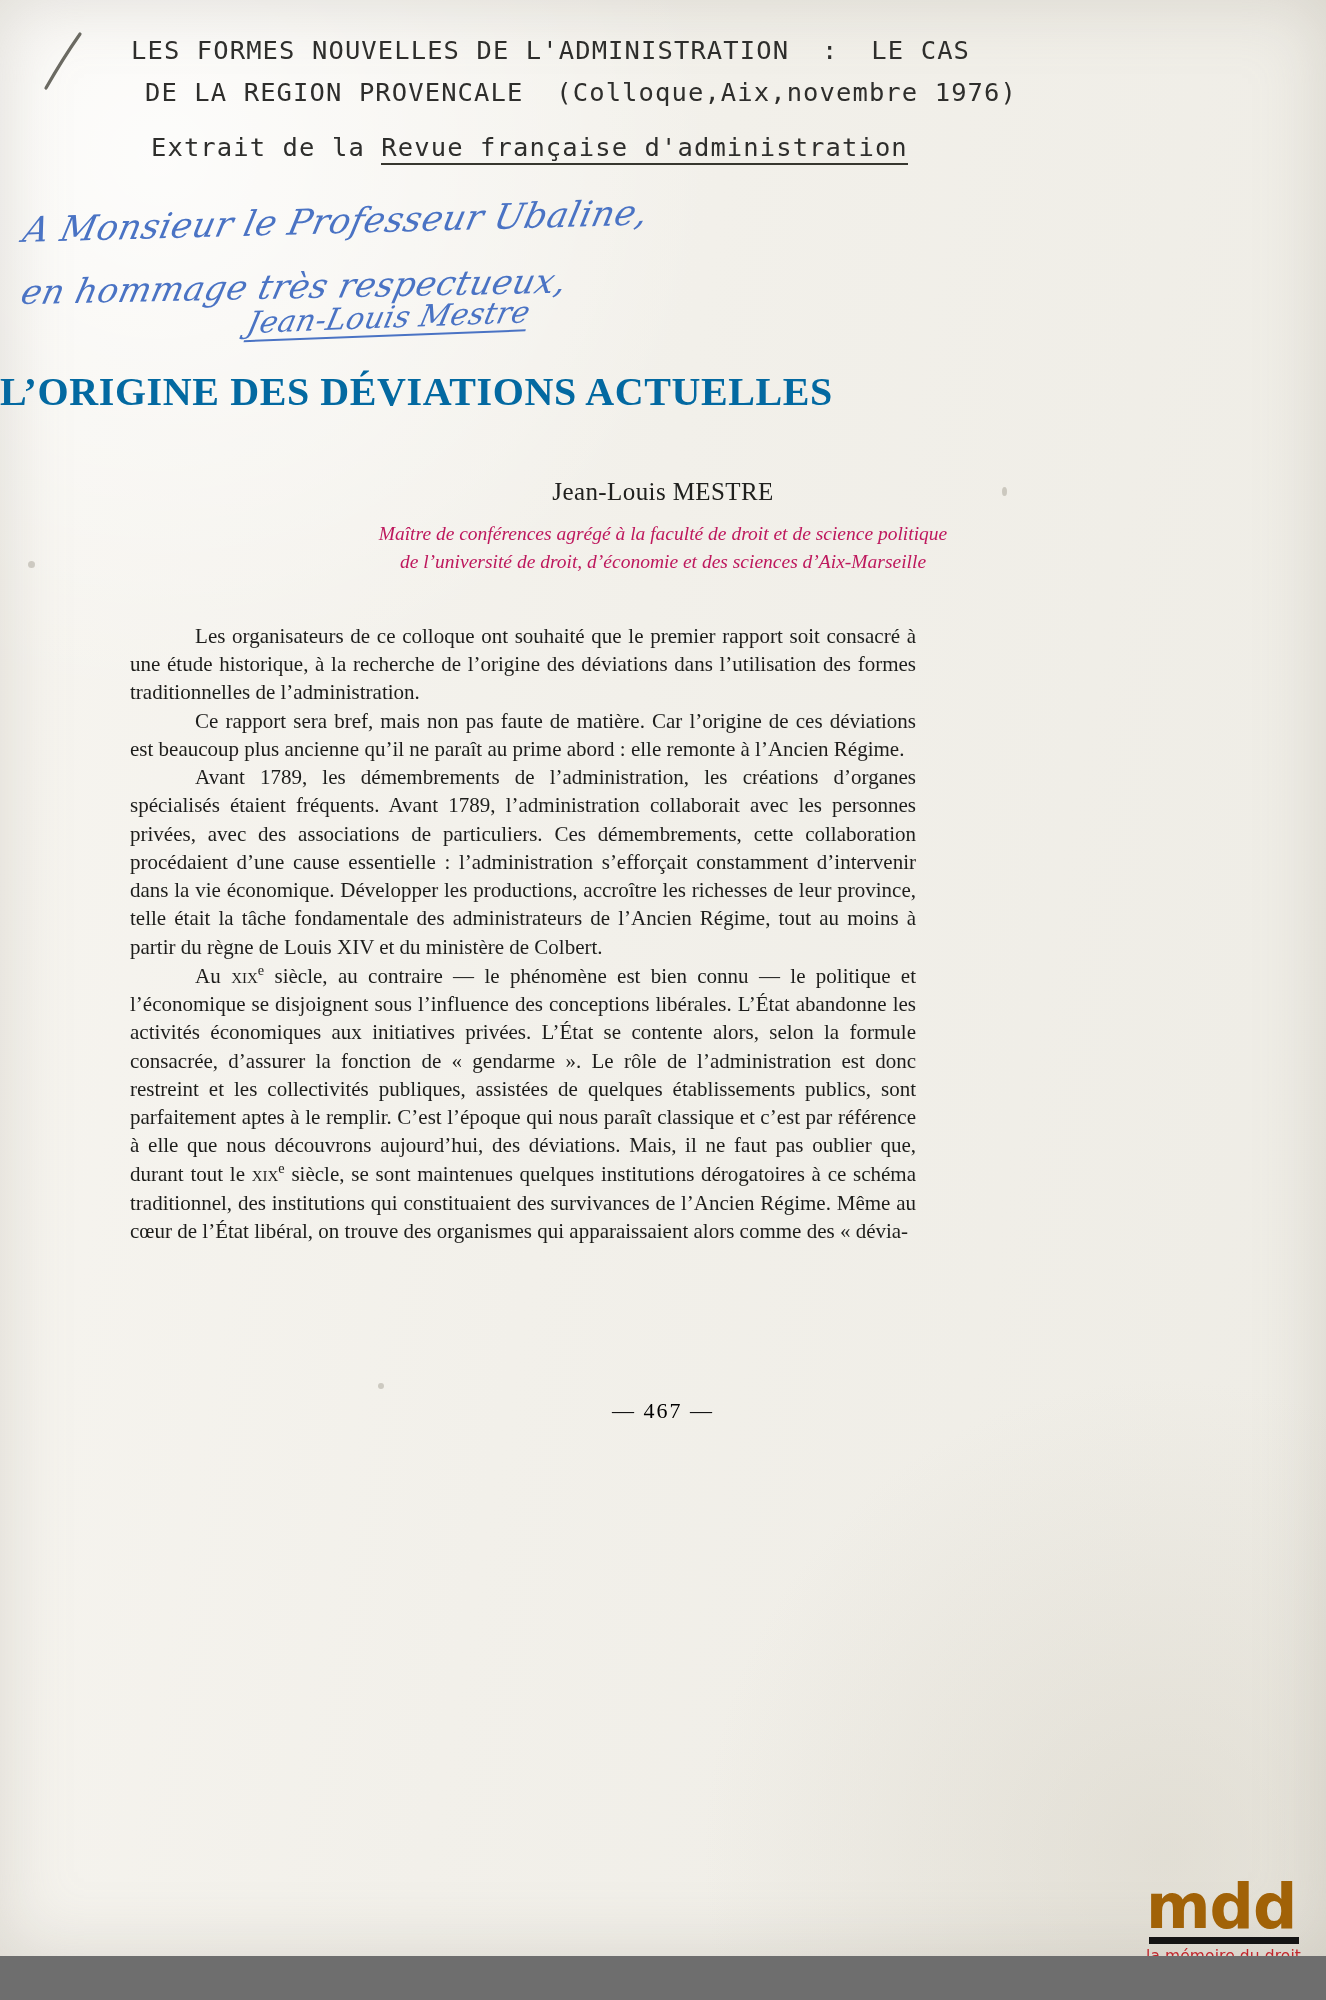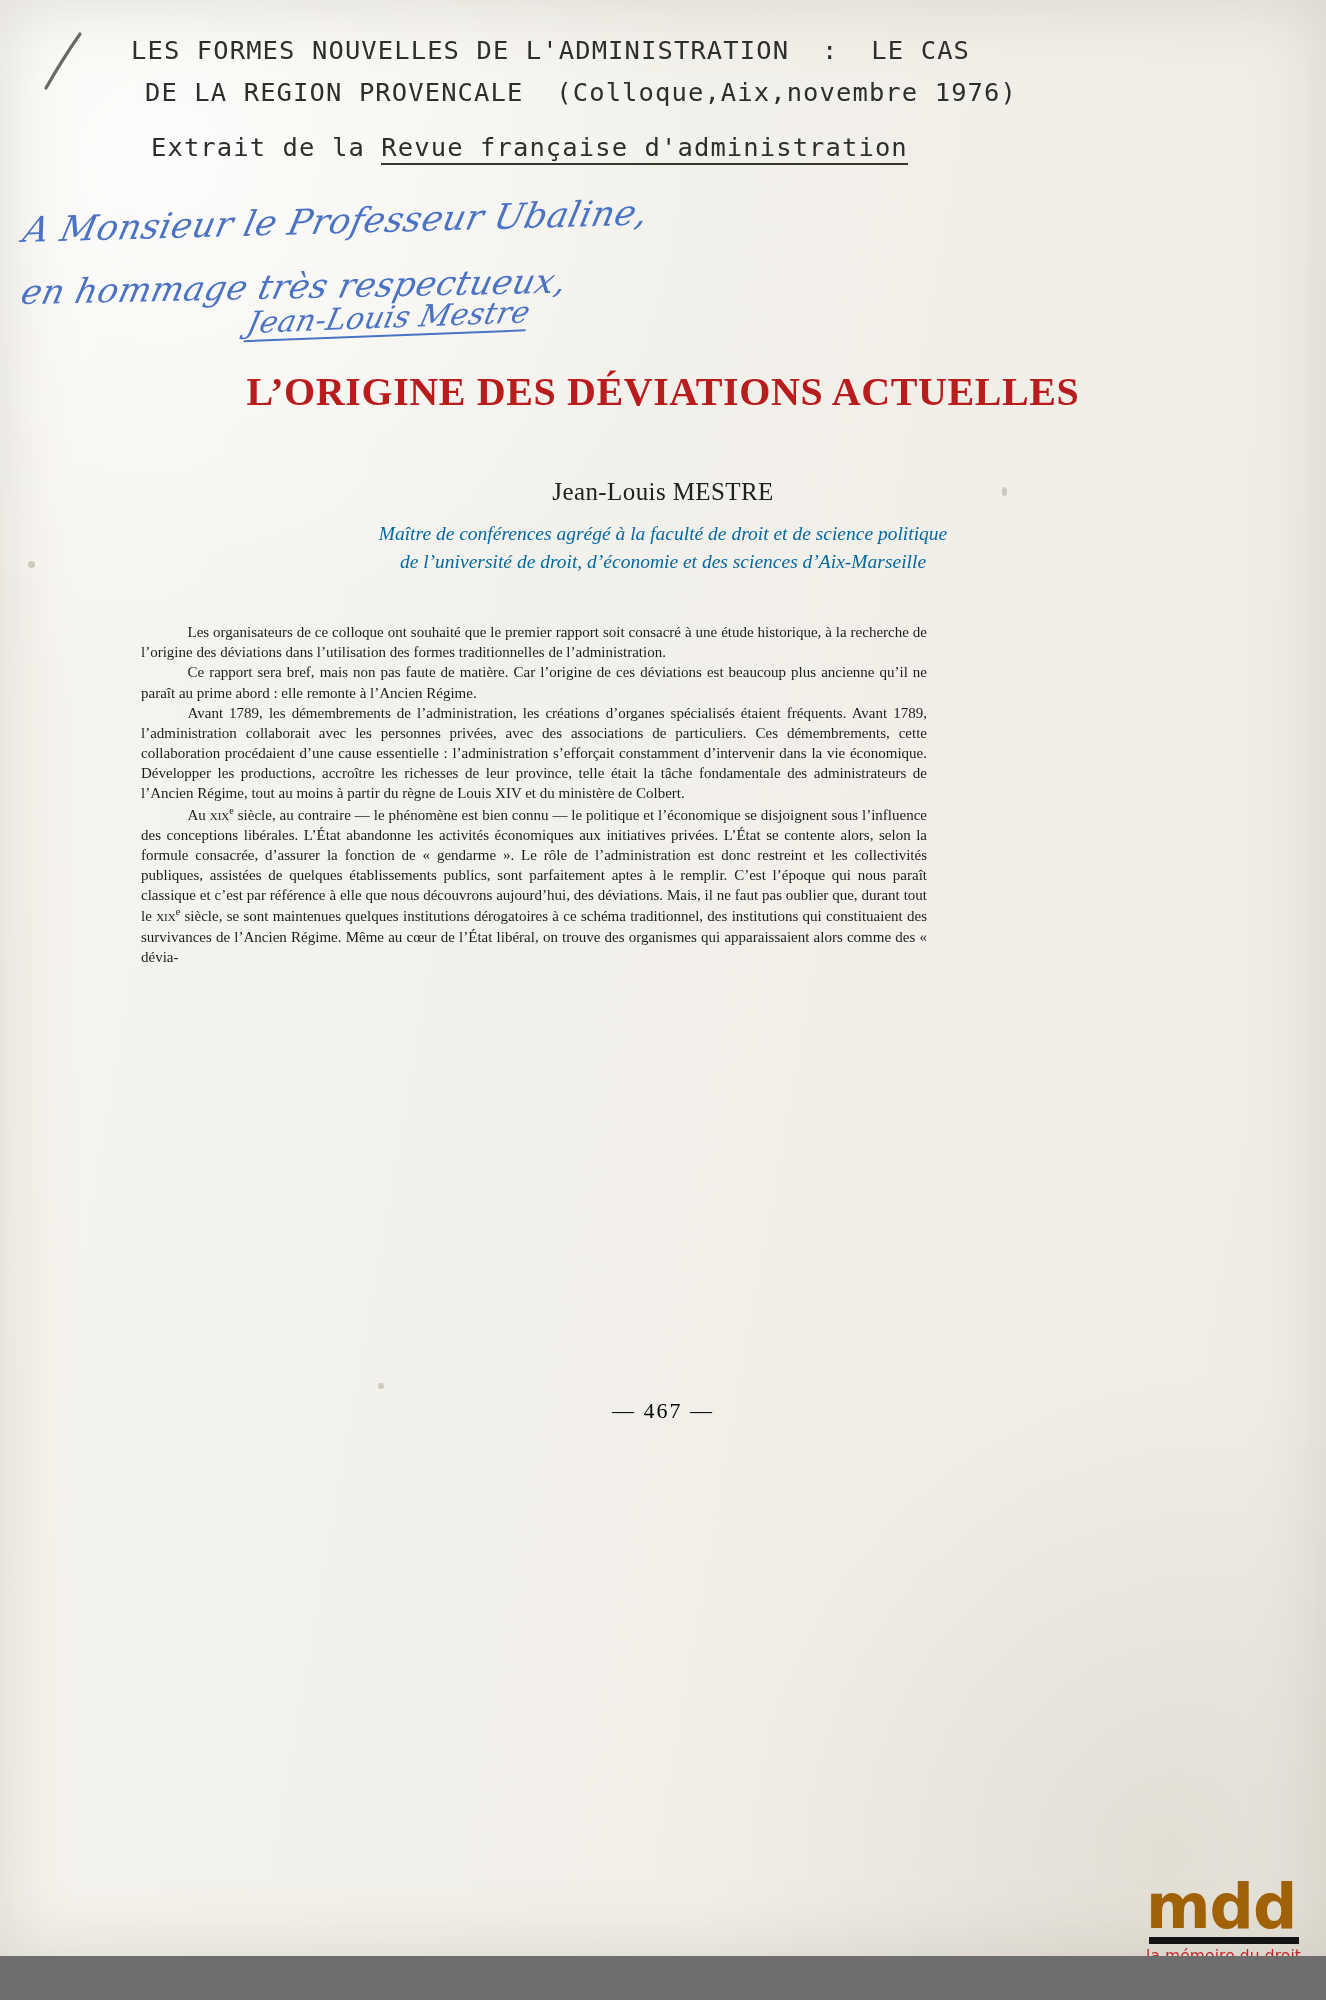--- a/index.html
+++ b/index.html
@@ -62,53 +62,52 @@
   }
   .hand-1 { left: 24px; top: 210px; font-size: 35px; transform: rotate(-1.6deg) skewX(-14deg); letter-spacing: .4px; }
   .hand-2 { left: 22px; top: 272px; font-size: 34px; transform: rotate(-1.2deg) skewX(-14deg); letter-spacing: .4px; }
   .hand-3 { left: 248px; top: 305px; font-size: 30px; transform: rotate(-2.2deg) skewX(-15deg); letter-spacing: .3px; }
   .hand-3 .sig-underline { border-bottom: 2px solid #4a73c4; }
 
   
   .doc-title {
     position: absolute;
     left: 0; right: 0; top: 341px;
-    text-align: center;
     font-family: "Liberation Serif", serif;
     font-size: 40px;
     font-weight: 700;
     letter-spacing: .6px;
-    color: #b91c1c;
+    color: #0369a1;
   }
 
   
   .author-name {
     position: absolute;
     left: 0; right: 0; top: 478px;
     text-align: center;
     font-size: 25px;
     letter-spacing: .4px;
   }
   .author-aff {
     position: absolute;
     left: 160px; right: 160px; top: 520px;
     text-align: center;
     font-style: italic;
     font-size: 19.5px;
     line-height: 1.42;
-    color: #0369a1;
+    color: #be185d;
   }
 
   
   .body-text {
     position: absolute;
-    left: 141px;
+    left: 130px;
     top: 622px;
     width: 786px;
-    font-size: 15px;
+    font-size: 21px;
     line-height: 1.345;
     text-align: justify;
     text-justify: inter-word;
     color: #1d1d1b;
     hyphens: manual;
   }
   .body-text p { margin: 0; text-indent: 3.1em; }
   .sc { font-variant: small-caps; }
   .sup { font-size: .68em; vertical-align: super; }
 

